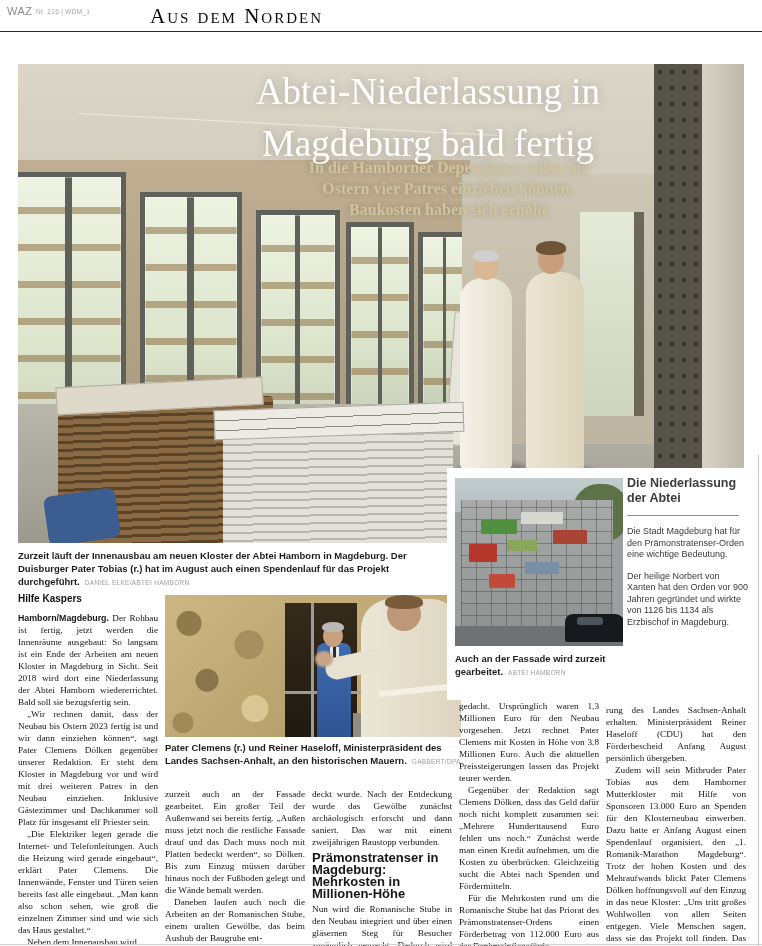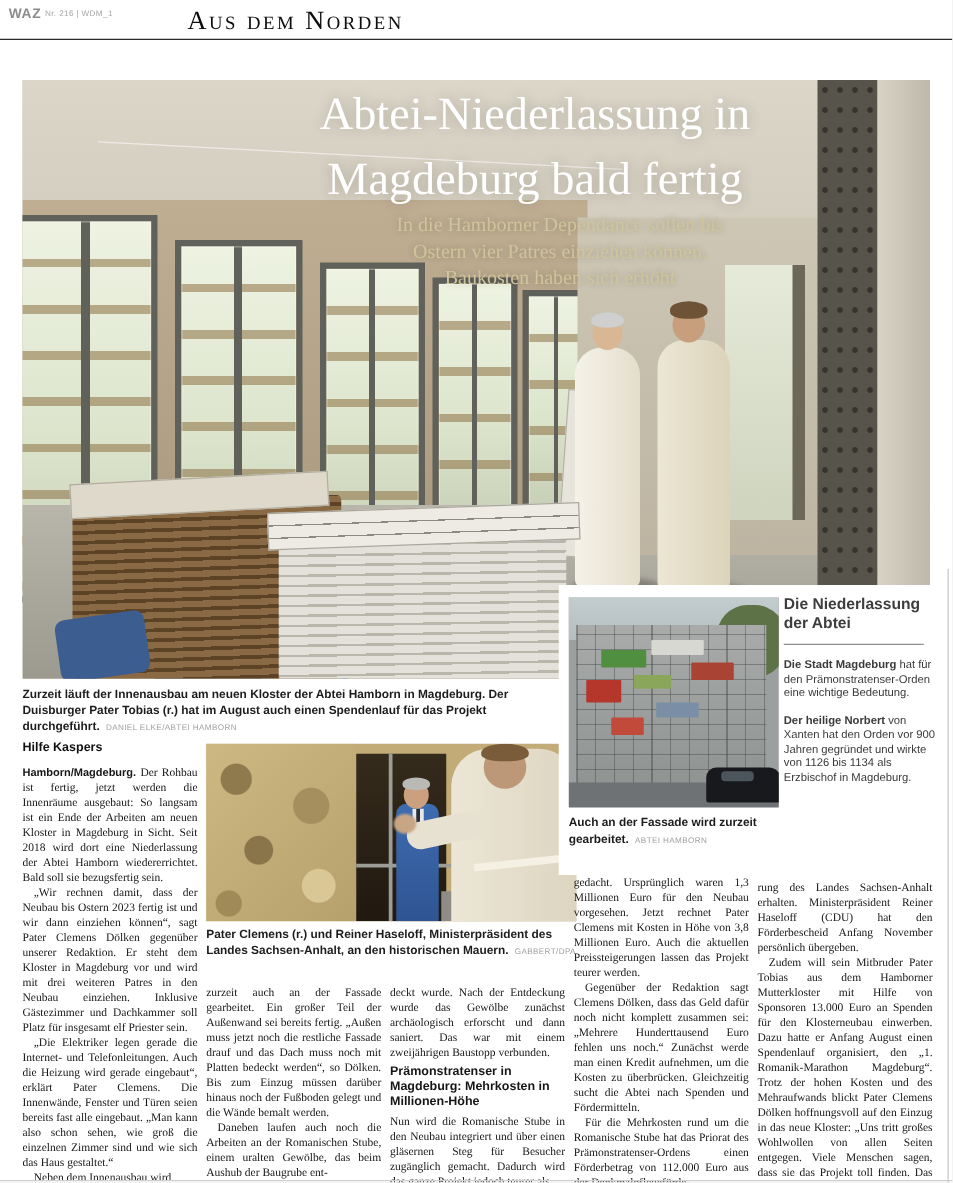--- a/index.html
+++ b/index.html
@@ -1,21 +1,21 @@
 <!DOCTYPE html>
 <html lang="de"><head>
 <meta charset="utf-8">
 <style>
   html,body{margin:0;padding:0;background:#e9e9e9;}
   .page{position:relative;width:762px;height:946px;background:#ffffff;overflow:hidden;
         font-family:"Liberation Sans",sans-serif;color:#1a1a1a;}
   .abs{position:absolute;}
 
   
-  .brand{left:7px;top:5px;font-size:11px;font-weight:bold;color:#8c8c8c;letter-spacing:.5px;}
+  .brand{left:7px;top:5px;font-size:11px;font-weight:normal;color:#8c8c8c;letter-spacing:.5px;}
   .issue{left:36px;top:8px;font-size:6.5px;color:#a6a6a6;letter-spacing:.3px;}
   .section-title{left:150px;top:4px;width:610px;text-align:left;
         font-family:"Liberation Serif",serif;font-variant:small-caps;font-size:21px;
         letter-spacing:2px;color:#0d0d0d;}
   .header-rule{left:0;top:31px;width:762px;height:0;border-top:1.5px solid #2a2a2a;}
   .bottom-rule{left:0;top:944px;width:762px;height:1px;background:#cfcfcf;}
   .edge-rule{left:758px;top:455px;width:1px;height:491px;background:#c8c8c8;}
 
   
   .hero{left:18px;top:64px;width:726px;height:479px;overflow:hidden;background:#c9c3b4;}
@@ -50,22 +50,22 @@
   .stack-white-top{left:196px;top:342px;width:248px;height:28px;background:#edebe3;border:1px solid #a9a69c;
        transform:rotate(-2deg);
        background-image:linear-gradient(180deg,rgba(0,0,0,0) 0 9px,#8d8a80 9px 10px,rgba(0,0,0,0) 10px 19px,#8d8a80 19px 20px,rgba(0,0,0,0) 20px);}
   .lean-panel{left:432px;top:248px;width:26px;height:132px;background:#e7e4db;border:1px solid #b5b2a8;transform:rotate(4deg);}
 
   .headline{left:110px;top:2px;width:600px;text-align:center;color:#ffffff;
        font-family:"Liberation Serif",serif;font-size:37px;line-height:52px;
        text-shadow:0 0 10px rgba(40,40,30,.25);}
   .headline div{white-space:nowrap;}
   .subhead-overlay{left:130px;top:93px;width:600px;text-align:center;color:#cfc49c;
-       font-family:"Liberation Serif",serif;font-weight:normal;font-size:16px;line-height:21px;
-       text-shadow:0 0 6px rgba(40,40,30,.25);margin-top:13px;}
+       font-family:"Liberation Serif",serif;font-weight:bold;font-size:16px;line-height:21px;
+       text-shadow:0 0 6px rgba(40,40,30,.25);}
 
   
   .caption{font-weight:bold;font-size:9.5px;line-height:13px;color:#1c1c1c;}
   .credit{font-weight:normal;font-size:6.5px;color:#a0a0a0;letter-spacing:.3px;margin-left:5px;}
   .hero-caption{left:18px;top:549px;width:432px;}
   .byline{left:18px;top:593px;font-size:10px;font-weight:bold;color:#111;}
 
   
   .inline-photo{left:165px;top:595px;width:296px;height:142px;overflow:hidden;background:#c2ab77;}
   .stone-wall{left:0;top:0;width:120px;height:142px;
@@ -101,28 +101,28 @@
   .banner{border-radius:1px;}
   .street{left:0;top:148px;width:168px;height:20px;background:#6f7274;}
   .car{left:110px;top:136px;width:60px;height:28px;background:#17191c;border-radius:8px 10px 2px 2px;}
   .car-glass{left:122px;top:139px;width:26px;height:8px;background:#4d555c;border-radius:3px;}
   .facade-caption{left:455px;top:652px;width:180px;}
 
   .infobox{left:627px;top:476px;width:122px;}
   .infobox-title{font-size:12.5px;line-height:15px;font-weight:bold;color:#3d3d3d;white-space:nowrap;}
   .infobox-rule{border-top:1px solid #8f8f8f;margin:9px 0 10px;width:112px;}
   .infobox-item{font-size:9px;line-height:11.5px;color:#3a3a3a;margin-bottom:10px;}
-  .infobox-lead{font-weight:bold;}
+  .infobox-lead{font-weight:normal;}
 
   
   .col{position:absolute;width:140px;font-family:"Liberation Serif",serif;font-size:9.2px;
        line-height:12px;text-align:justify;color:#161616;hyphens:auto;-webkit-hyphens:auto;}
   .para+.para{text-indent:9px;}
   .lead{font-family:"Liberation Sans",sans-serif;font-weight:bold;font-size:8.8px;}
-  .subhead{font-family:"Liberation Sans",sans-serif;font-weight:bold;font-size:10px;
+  .subhead{font-family:"Liberation Sans",sans-serif;font-weight:bold;font-size:13px;
        line-height:12px;margin:4px 0 3px;text-align:left;text-indent:0;}
   #col1{left:18px;top:612px;}
   #col2{left:165px;top:788px;}
   #col3{left:312px;top:788px;}
   #col4{left:459px;top:700px;}
   #col5{left:606px;top:704px;}
 </style>
 </head>
 <body>
 
@@ -253,19 +253,19 @@
       <div class="para">deckt wurde. Nach der Entdeckung wurde das Gewölbe zunächst archäologisch erforscht und dann saniert. Das war mit einem zweijährigen Baustopp verbunden.</div>
       <div class="subhead">Prämonstratenser in Magdeburg: Mehrkosten in Millionen-Höhe</div>
       <div class="para">Nun wird die Romanische Stube in den Neubau integriert und über einen gläsernen Steg für Besucher zugänglich gemacht. Dadurch wird das ganze Projekt jedoch teurer als</div>
     </div>
   <div class="col" id="col4">
       <div class="para">gedacht. Ursprünglich waren 1,3 Millionen Euro für den Neubau vorgesehen. Jetzt rechnet Pater Clemens mit Kosten in Höhe von 3,8 Millionen Euro. Auch die aktuellen Preissteigerungen lassen das Projekt teurer werden.</div>
       <div class="para">Gegenüber der Redaktion sagt Clemens Dölken, dass das Geld dafür noch nicht komplett zusammen sei: „Mehrere Hunderttausend Euro fehlen uns noch.“ Zunächst werde man einen Kredit aufnehmen, um die Kosten zu überbrücken. Gleichzeitig sucht die Abtei nach Spenden und Fördermitteln.</div>
       <div class="para">Für die Mehrkosten rund um die Romanische Stube hat das Priorat des Prämonstratenser-Ordens einen Förderbetrag von 112.000 Euro aus der Denkmalpflegeförde-</div>
     </div>
   <div class="col" id="col5">
-      <div class="para">rung des Landes Sachsen-Anhalt erhalten. Ministerpräsident Reiner Haseloff (CDU) hat den Förderbescheid Anfang November persönlich übergeben.</div>
+      <div class="para">rung des Landes Sachsen-Anhalt erhalten. Ministerpräsident Reiner Haseloff (CDU) hat den Förderbescheid Anfang August persönlich übergeben.</div>
       <div class="para">Zudem will sein Mitbruder Pater Tobias aus dem Hamborner Mutterkloster mit Hilfe von Sponsoren 13.000 Euro an Spenden für den Klosterneubau einwerben. Dazu hatte er Anfang August einen Spendenlauf organisiert, den „1. Romanik-Marathon Magdeburg“. Trotz der hohen Kosten und des Mehraufwands blickt Pater Clemens Dölken hoffnungsvoll auf den Einzug in das neue Kloster: „Uns tritt großes Wohlwollen von allen Seiten entgegen. Viele Menschen sagen, dass sie das Projekt toll finden. Das lässt uns zuversichtlich sein.“</div>
     </div>
 
   <div class="abs edge-rule"></div>
   <div class="abs bottom-rule"></div>
 </div>
 
 </body></html>

